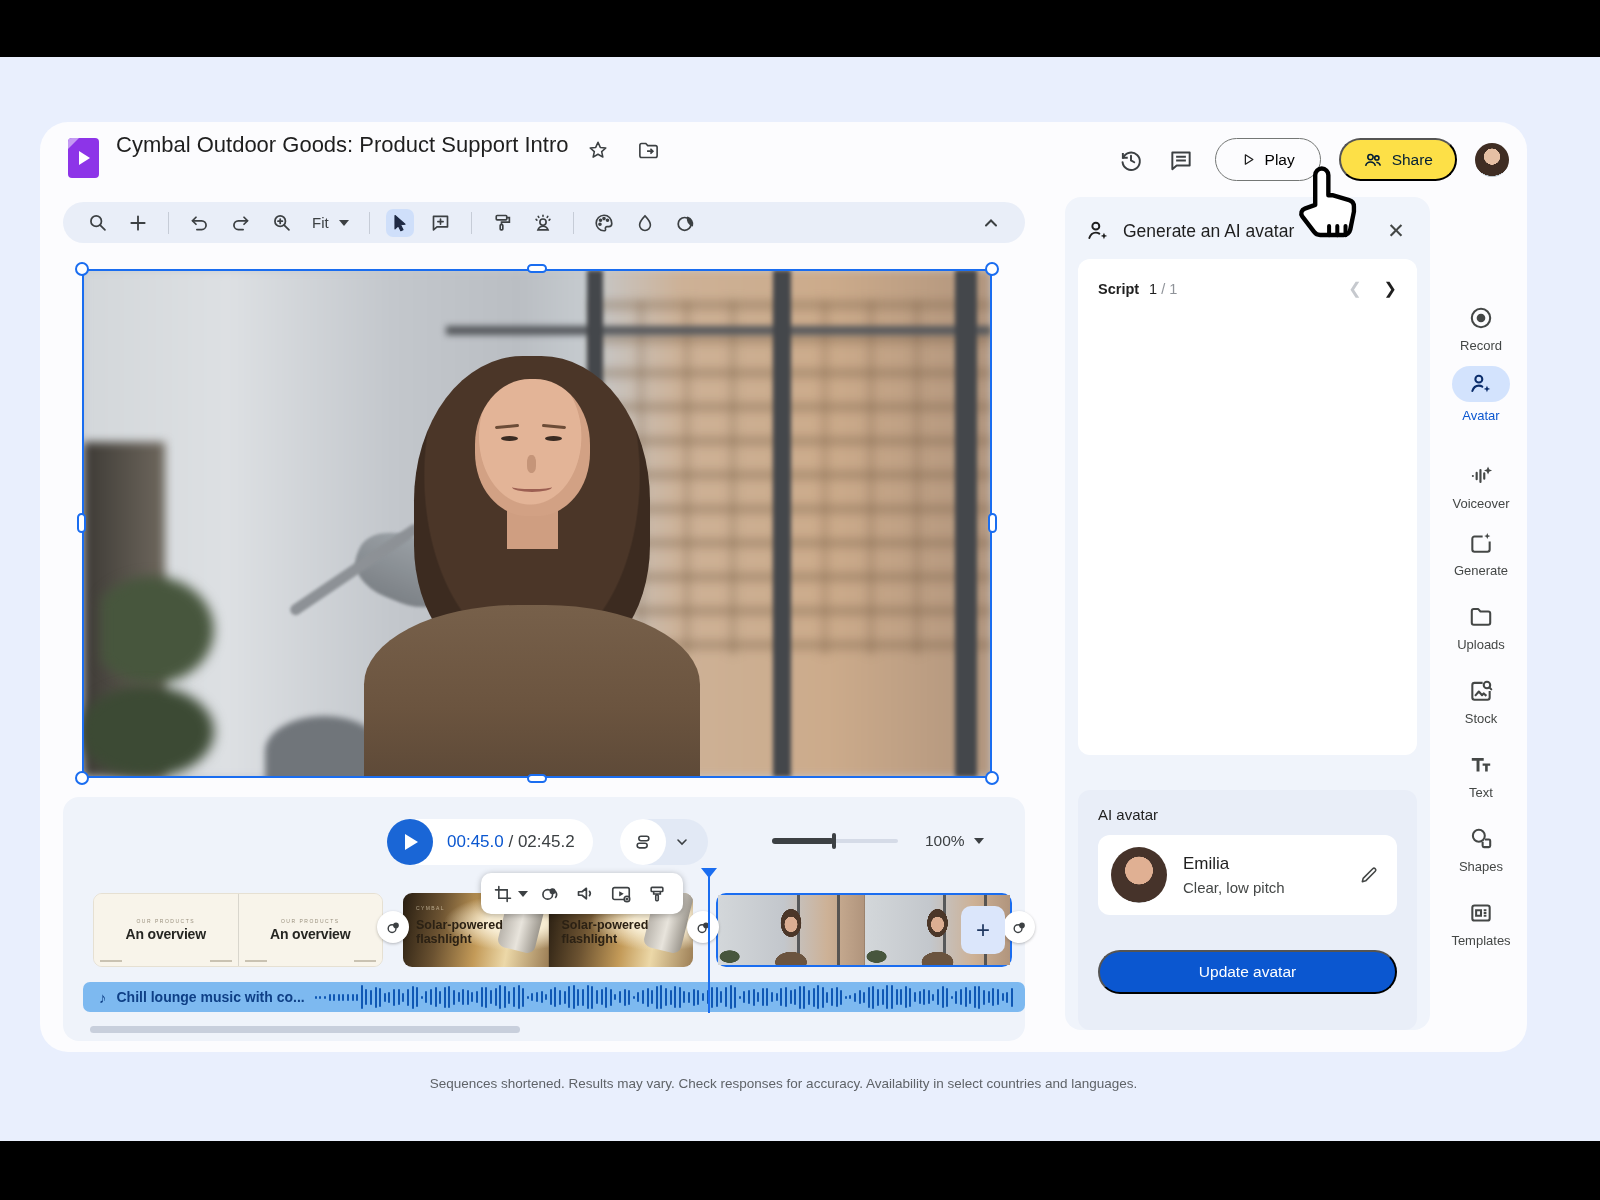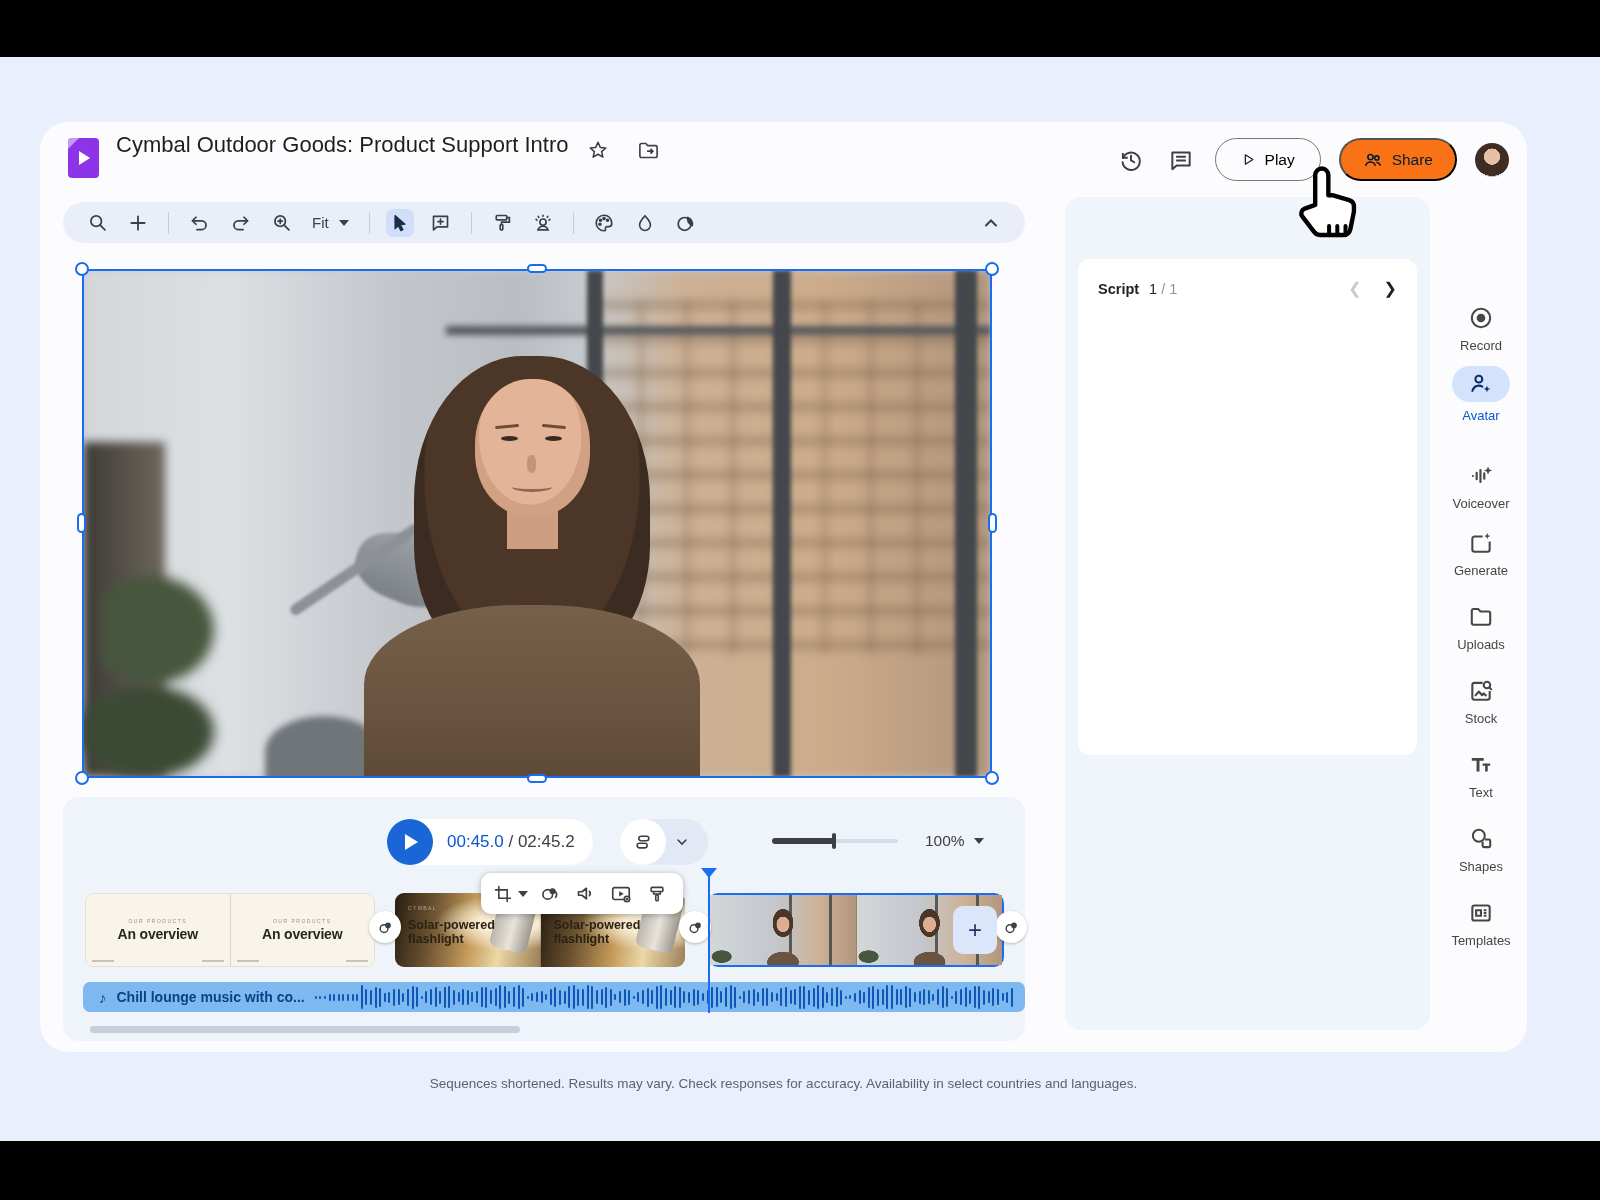--- a/index.html
+++ b/index.html
@@ -17,21 +17,21 @@
   .vids-logo:before { content:""; position:absolute; left:0; top:0; border-style:solid; border-width:11px 11px 0 0; border-color:#c49af3 transparent transparent transparent; border-radius:4px 0 0 0; }
   .vids-logo:after { content:""; position:absolute; left:11px; top:13px; width:0; height:0; border-style:solid; border-width:7px 0 7px 11px; border-color:transparent transparent transparent #fff; }
   .doc-title { position:absolute; left:76px; top:10px; font-size:22px; color:#1f1f1f; white-space:nowrap; }
   .title-icons { position:absolute; left:542px; top:12px; display:flex; gap:18px; align-items:center; }
   .menubar { position:absolute; left:74px; top:40px; display:flex; gap:23px; font-size:15.5px; color:#1f1f1f; }
   .menubar span { cursor:default; padding:2px 2px; }
 
   .header-right { position:absolute; right:18px; top:16px; display:flex; align-items:center; gap:18px; }
   .icon-btn { width:32px; height:32px; display:flex; align-items:center; justify-content:center; }
   .btn-play { height:43px; min-width:106px; border:1px solid #747775; border-radius:22px; background:#fcfcfe; display:flex; align-items:center; justify-content:center; gap:9px; font-size:15.5px; padding:0 20px; }
-  .btn-share { height:43px; border-radius:22px; background:#f97316; color:#001d35; display:flex; align-items:center; justify-content:center; gap:9px; font-size:15.5px; padding:0 22px; }
+  .btn-share { height:43px; border-radius:22px; background:#fde047; color:#001d35; display:flex; align-items:center; justify-content:center; gap:9px; font-size:15.5px; padding:0 22px; }
   .user-avatar { width:34px; height:34px; border-radius:50%; background:radial-gradient(circle at 50% 40%, #e6c0a4 0 30%, #3f2d23 31% 72%, #b9c4cc 73%); }
   .hand-cursor { position:absolute; left:1252px; top:42px; width:76px; height:84px; z-index:40; pointer-events:none; }
 
   
   .toolbar { position:absolute; left:23px; top:80px; width:962px; height:41px; background:#e9eef8; border-radius:21px; display:flex; align-items:center; padding:0 20px; gap:13px; }
   .tb-icon { width:28px; height:28px; display:flex; align-items:center; justify-content:center; border-radius:7px; }
   .tb-sel { background:#cfdffa; }
   .tb-div { width:1px; height:22px; background:#c6ccd7; margin:0 3px; }
   .fit-group { display:flex; align-items:center; gap:10px; font-size:15px; color:#3c4043; padding:0 4px; }
   .caret { width:0; height:0; border-left:5px solid transparent; border-right:5px solid transparent; border-top:6px solid #3c4043; }
@@ -86,21 +86,21 @@
   .view-group .chev { margin-left:8px; }
   .zoom-slider { position:absolute; left:709px; top:36px; width:126px; height:16px; }
   .zs-track { position:absolute; top:6px; left:0; width:100%; height:4px; background:#d5dbe7; border-radius:2px; }
   .zs-fill { position:absolute; top:5px; left:0; width:62px; height:6px; background:#3c4043; border-radius:3px; }
   .zs-handle { position:absolute; top:0; left:60px; width:4px; height:16px; background:#3c4043; border-radius:2px; }
   .zoom-label { position:absolute; left:862px; top:26px; display:flex; align-items:center; gap:9px; font-size:15.5px; color:#3c4043; height:36px; }
 
   .playhead-tri { position:absolute; left:638px; top:71px; width:0; height:0; border-left:8px solid transparent; border-right:8px solid transparent; border-top:10px solid #1a6df0; z-index:9; }
   .playhead-line { position:absolute; left:645px; top:80px; width:2px; height:136px; background:#1a6df0; z-index:8; }
 
-  .scenes { position:absolute; left:0px; top:96px; width:962px; height:74px; }
+  .scenes { position:absolute; left:8px; top:96px; width:962px; height:74px; }
   .scene { position:absolute; top:0; height:74px; border-radius:9px; overflow:hidden; display:flex; }
   .scene-1 { left:22px; width:290px; background:#f8f4ea; border:1px solid #e6e0d2; }
   .scene-2 { left:332px; width:290px; }
   .scene-3 { left:645px; width:296px; border:2.5px solid #1a6df0; background:#fff; border-radius:10px; overflow:visible; }
   .frame { flex:1; position:relative; overflow:hidden; }
   .frame + .frame { border-left:1px solid rgba(0,0,0,.12); }
   .frame-overview { background:#f8f4ea; display:flex; flex-direction:column; align-items:center; justify-content:center; }
   .eyebrow { font-size:5px; letter-spacing:1.5px; color:#9a917f; margin-bottom:2px; white-space:nowrap; }
   .ov-label { font-size:14px; font-weight:bold; color:#262622; letter-spacing:-.2px; white-space:nowrap; }
   .frame-foot { position:absolute; bottom:4px; left:6px; right:6px; display:flex; justify-content:space-between; }
@@ -629,33 +629,56 @@
           <i style="height: 16px;"></i>
           <i style="height: 8px;"></i>
           <i style="height: 11px;"></i>
           <i style="height: 19px;"></i>
         </span>
     </div>
     <div class="h-scrollbar"></div>
   </div>
 
   <div class="side-panel">
+    <div class="sp-header">
+      <svg width="26" height="26" viewBox="0 0 24 24" fill="none" stroke="#1f1f1f" stroke-width="1.8">
+          <circle cx="10" cy="7.5" r="3.2"></circle>
+          <path d="M4 18.5c1-3.3 3.2-5 6-5 1.2 0 2.3.3 3.2.9" stroke-linecap="round"></path>
+          <path d="M17.5 13.5l.9 2.1 2.1.9-2.1.9-.9 2.1-.9-2.1-2.1-.9 2.1-.9z" fill="#1f1f1f" stroke="none"></path>
+        </svg>
+      <span class="sp-title">Generate an AI avatar</span>
+      <span class="sp-close">✕</span>
+    </div>
 
     <div class="script-card">
       <div class="script-head">
         <span class="script-word">Script</span>
         <span class="script-page">1</span>
         <span class="script-total">/ 1</span>
         <span class="script-nav">
           <span class="chev-glyph chev-disabled">❮</span>
           <span class="chev-glyph chev-active">❯</span>
         </span>
       </div>
     </div>
 
+    <div class="avatar-section">
+      <div class="as-label">AI avatar</div>
+      <div class="emilia-card">
+        <span class="emilia-photo"></span>
+        <span class="emilia-meta">
+          <div class="emilia-name">Emilia</div>
+          <div class="emilia-voice">Clear, low pitch</div>
+        </span>
+        <svg width="20" height="20" viewBox="0 0 24 24" fill="none" stroke="#444746" stroke-width="1.9">
+            <path d="M4 20l1-4L16.5 4.5a2.1 2.1 0 0 1 3 3L8 19z" stroke-linejoin="round"></path>
+          </svg>
+      </div>
+      <button class="update-btn">Update avatar</button>
+    </div>
   </div>
 
   <div class="rail-item" style="top:182px;">
     <span class="rail-icon">
       <svg width="26" height="26" viewBox="0 0 24 24" fill="none" stroke="#444746" stroke-width="1.9">
           <circle cx="12" cy="12" r="8.5"></circle>
           <circle cx="12" cy="12" r="4" fill="#444746" stroke="none"></circle>
         </svg>
     </span>
     <span class="rail-label">Record</span>

